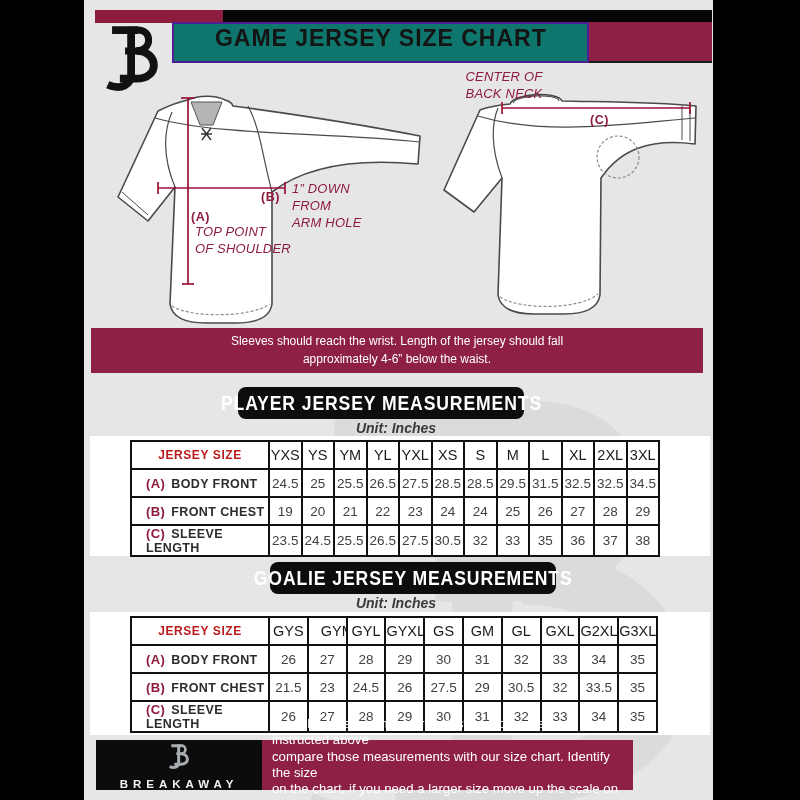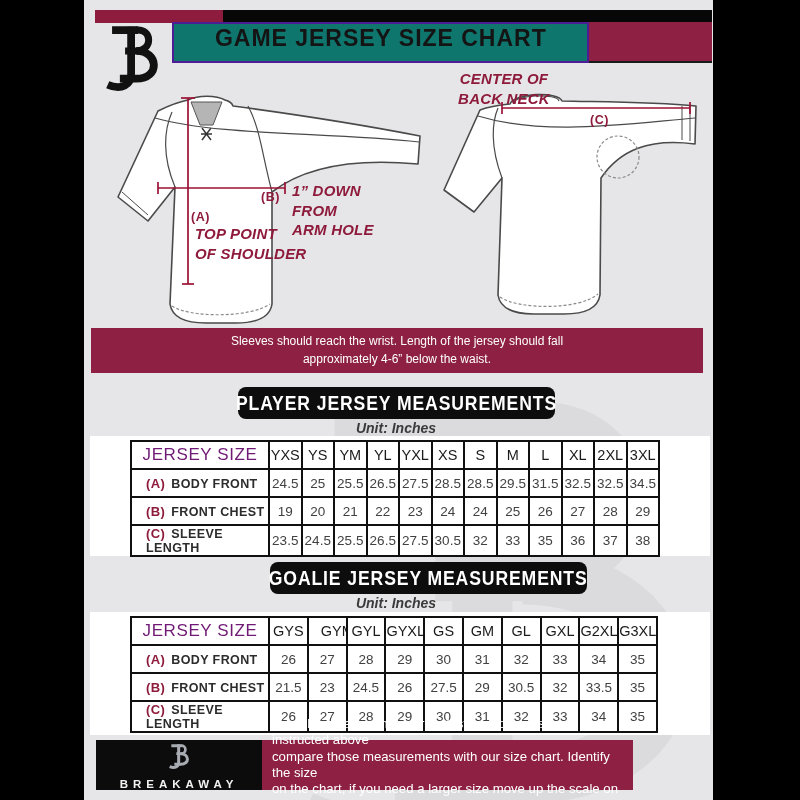--- a/index.html
+++ b/index.html
@@ -16,51 +16,51 @@
   .title-banner { left:88px; top:22px; width:417px; height:41px; background:#0f766e;
                   border:2px solid #4c1d95; display:flex; align-items:flex-start; justify-content:center; }
   .title-banner .t { font-size:24px; font-weight:bold; letter-spacing:1px; color:#141414;
                      transform:scaleX(.96); white-space:nowrap; }
   .title-maroon-block { left:505px; top:22px; width:123px; height:41px; background:#8e2143;
                         border-bottom:2px solid #1a1a1a; }
   .logo-header { left:6px; top:18px; width:84px; height:78px; color:#111; }
 
   
   svg.jersey { overflow:visible; }
-  .dlabel { color:#8e1b3b; font-style:italic; font-weight:bold; font-size:15px;
+  .dlabel { color:#8e1b3b; font-style:italic; font-weight:normal; font-size:13px;
             line-height:1.3; white-space:pre-line; letter-spacing:.2px; }
   .dkey { color:#8e1b3b; font-weight:bold; font-size:12.5px; font-style:normal; letter-spacing:.5px; }
 
   
   .notice { left:7px; top:328px; width:612px; height:45px; background:#8e2143;
             display:flex; align-items:center; justify-content:center; }
   .notice .txt { color:#fff; font-size:12px; line-height:1.42; text-align:center; white-space:pre-line; }
 
   
-  .sec-head { width:317px; height:32px; background:#0d0d0d; border-radius:8px;
+  .sec-head { width:286px; height:32px; background:#0d0d0d; border-radius:8px;
               display:flex; align-items:center; justify-content:center; }
   .sec-head .t { color:#fff; font-size:20px; font-weight:bold; letter-spacing:1px;
                  transform:scaleX(.88); white-space:nowrap; }
   .sec-head.player { left:154px; top:387px; }
   .sec-head.goalie { left:154px; top:562px;margin-left:32px; }
   .unit { width:200px; text-align:center; font-size:14px; font-weight:bold; font-style:italic; color:#3a3a3a; }
   .unit.player { left:212px; top:420px; }
   .unit.goalie { left:212px; top:595px; }
 
   
   .panel { background:#fff; }
   .panel.player { left:6px; top:436px; width:620px; height:120px; }
   .panel.goalie { left:6px; top:612px; width:620px; height:123px; }
 
   
   table.size-table { border-collapse:collapse; table-layout:fixed; background:transparent; }
   table.size-table th, table.size-table td { border:2px solid #101010; padding:0; text-align:center;
       height:28px; overflow:hidden; }
   table.size-table th.col-size { font-size:14.5px; font-weight:normal; color:#1b1b1b; }
-  table.size-table th.col-label { font-size:17px; font-weight:normal; color:#701a75; letter-spacing:.6px; }
+  table.size-table th.col-label { font-size:12px; font-weight:bold; color:#b91c1c; letter-spacing:.6px; }
   table.size-table td.val { font-size:13.5px; color:#414141; }
   table.size-table td.col-label { text-align:left; padding-left:14px; font-size:12.5px;
       font-weight:bold; color:#2c2c2c; letter-spacing:.4px; }
   table.size-table td.col-label .key { color:#8e1b3b; font-weight:bold; font-size:13px; margin-right:6px; }
   #player-table { left:46px; top:440px; width:530px; }
   #goalie-table { left:46px; top:616px; width:528px; }
 
   
   .footer-black { left:12px; top:740px; width:166px; height:50px; background:#0c0c0c;
                   display:flex; align-items:center; justify-content:center; gap:7px;flex-direction:column; }

